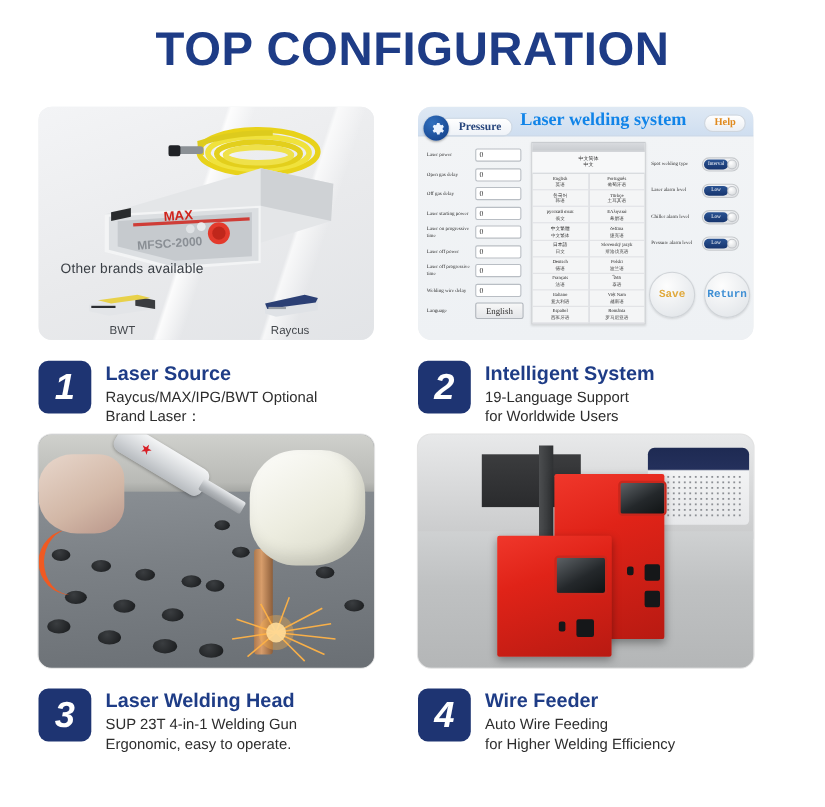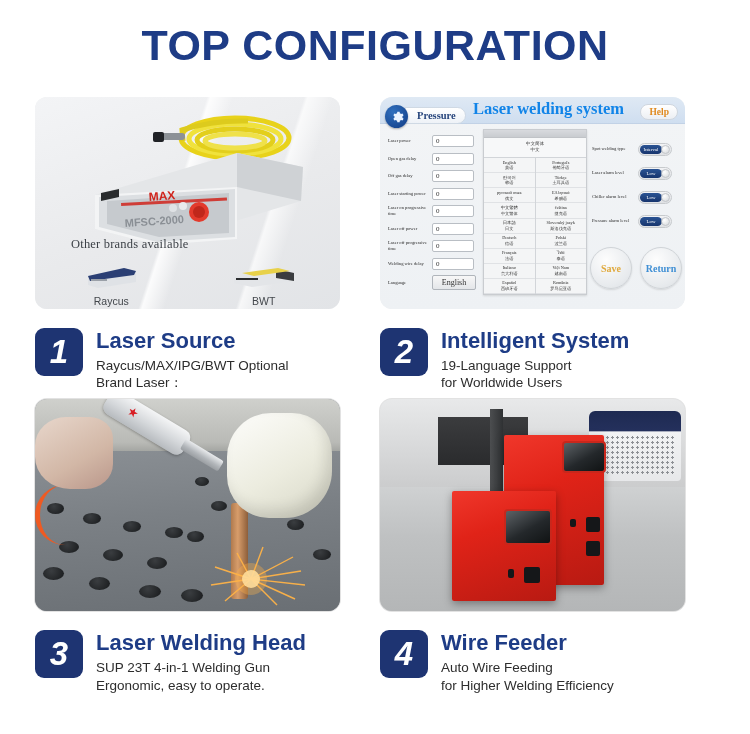--- a/index.html
+++ b/index.html
@@ -51,24 +51,23 @@
       linear-gradient(108deg, rgba(255,255,255,0) 72%, rgba(255,255,255,.7) 73%, rgba(255,255,255,0) 80%),
       linear-gradient(160deg,#f3f4f6 0%,#e9eaec 55%,#e2e4e7 100%);
   }
   .cable{
     position:absolute;left:118px;top:14px;width:150px;height:58px;
   }
   .chassis{
     position:absolute;left:52px;top:52px;width:218px;height:100px;
   }
   .brands-title{
-    position:absolute;left:36px;top:140px;
+    position:absolute;left:20px;top:140px;
     font-size:12.5px;color:#3a3f45;font-weight:500;
     letter-spacing:.2px;
-    font-family:Liberation Serif, serif;
   }
   .brand-row{position:absolute;left:0;top:163px;width:305px;display:flex;}
   .brand{flex:1;text-align:center;}
   .brand .bimg{height:30px;display:flex;align-items:flex-end;justify-content:center;}
   .brand .blabel{font-size:10.5px;color:#43474c;margin-top:5px;}
 
   
   .hmi{
     position:absolute;inset:0;
     background:linear-gradient(180deg,#fdfdfd 0%,#f2f4f6 10%,#eef1f4 100%);
@@ -177,21 +176,21 @@
     border:1px solid #c2c5c9;box-sizing:border-box;
   }
 
   .hmi-btns{position:absolute;left:210px;top:150px;width:92px;display:flex;justify-content:space-between;}
   .rbtn{
     width:40px;height:40px;border-radius:50%;
     background:radial-gradient(circle at 38% 30%,#fdfdfd,#e7eaed 70%,#dadde1 100%);
     border:1px solid #cfd3d7;
     display:flex;align-items:center;justify-content:center;
     font-size:10px;font-weight:bold;
-    font-family:Liberation Serif, serif;
+    font-family:Liberation Mono, monospace;
     box-shadow:0 1px 2px rgba(0,0,0,.12);
   }
   .rbtn.save{color:#e0a93c;}
   .rbtn.ret{color:#3f8fd4;}
 
   
   .p3{
     position:absolute;inset:0;
     background:
       radial-gradient(ellipse 80px 40px at 215px 175px, rgba(255,200,120,.95) 0%, rgba(255,150,50,.45) 35%, rgba(255,140,40,0) 70%),
@@ -280,21 +279,21 @@
   .badge{
     width:48px;height:48px;border-radius:9px;
     background:#1e3472;
     color:#fff;font-size:33px;font-weight:bold;font-style:italic;
     display:flex;align-items:center;justify-content:center;
     flex:0 0 48px;
     font-family:"Liberation Sans", sans-serif;
   }
   .ctext{padding-left:13px;padding-top:1px;}
   .ctitle{
-    font-size:22px;font-weight:bold;color:#1e3c86;line-height:1.12;
+    font-size:18px;font-weight:bold;color:#1e3c86;line-height:1.12;
     margin-bottom:3px;
   }
   .cline{font-size:13.5px;color:#2d2d2d;line-height:1.32;}
 </style>
 </head>
 <body>
 
 <div class="page">
 
   <div class="title">TOP CONFIGURATION</div>
@@ -331,38 +330,38 @@
             <circle cx="96" cy="57" r="4" fill="#e9ebed"></circle>
             <circle cx="86" cy="59" r="4" fill="#dfe2e5"></circle>
             <polygon points="14,44 32,40 32,48 14,52" fill="#2a2c2e"></polygon>
           </svg>
 
           <div class="brands-title">Other brands available</div>
 
           <div class="brand-row">
             <div class="brand">
               <div class="bimg">
-                <svg width="54" height="26" viewBox="0 0 54 26">
-                  <polygon points="4,12 40,4 52,7 52,18 14,24 4,21" fill="#dfe2e6"></polygon>
-                  <polygon points="4,12 40,4 52,7 50,11 6,17" fill="#2b3f74"></polygon>
-                  <rect x="7" y="15" width="16" height="2" fill="#9aa0a8"></rect>
-                </svg>
-              </div>
-              <div class="blabel">Raycus</div>
-            </div>
-            <div class="brand">
-              <div class="bimg">
                 <svg width="64" height="26" viewBox="0 0 64 26">
                   <polygon points="2,13 44,5 62,9 62,17 20,23 2,19" fill="#e3e5e8"></polygon>
                   <polygon points="44,5 62,9 62,17 44,14" fill="#3a3c3f"></polygon>
                   <polygon points="10,9 46,4 58,7 22,12" fill="#e8d14a"></polygon>
                   <rect x="4" y="14" width="22" height="2" fill="#2b2d30"></rect>
                 </svg>
               </div>
               <div class="blabel">BWT</div>
+            </div>
+            <div class="brand">
+              <div class="bimg">
+                <svg width="54" height="26" viewBox="0 0 54 26">
+                  <polygon points="4,12 40,4 52,7 52,18 14,24 4,21" fill="#dfe2e6"></polygon>
+                  <polygon points="4,12 40,4 52,7 50,11 6,17" fill="#2b3f74"></polygon>
+                  <rect x="7" y="15" width="16" height="2" fill="#9aa0a8"></rect>
+                </svg>
+              </div>
+              <div class="blabel">Raycus</div>
             </div>
           </div>
         </div>
       </div>
 
       <div class="cell right">
         <div class="panel">
           <div class="hmi">
             <div class="hmi-topbar"></div>
             <div class="hmi-title">Laser welding system</div>

